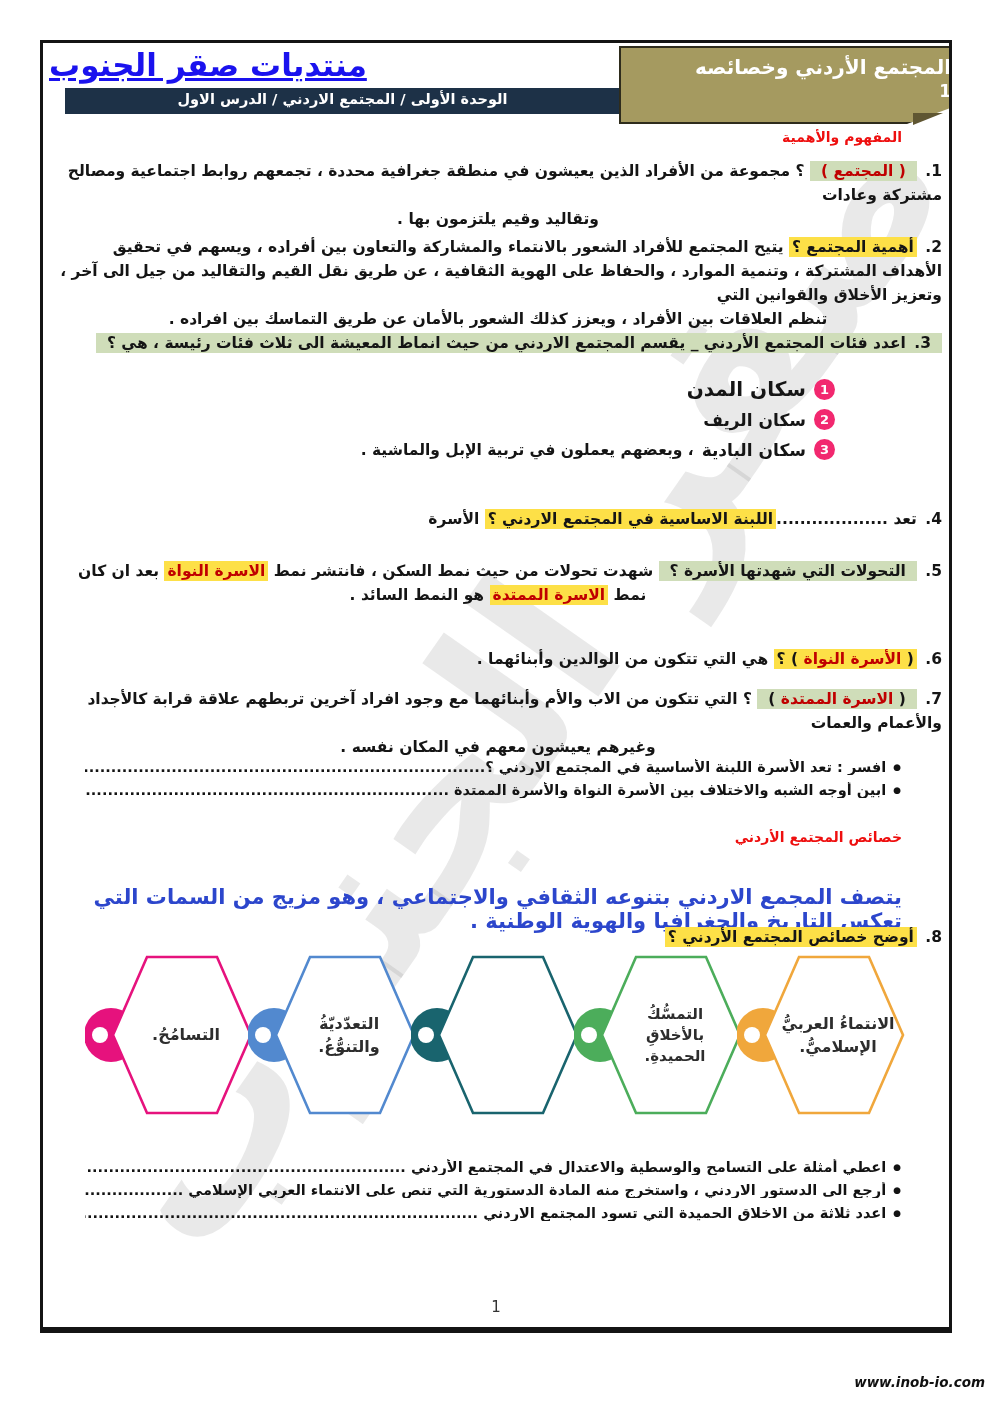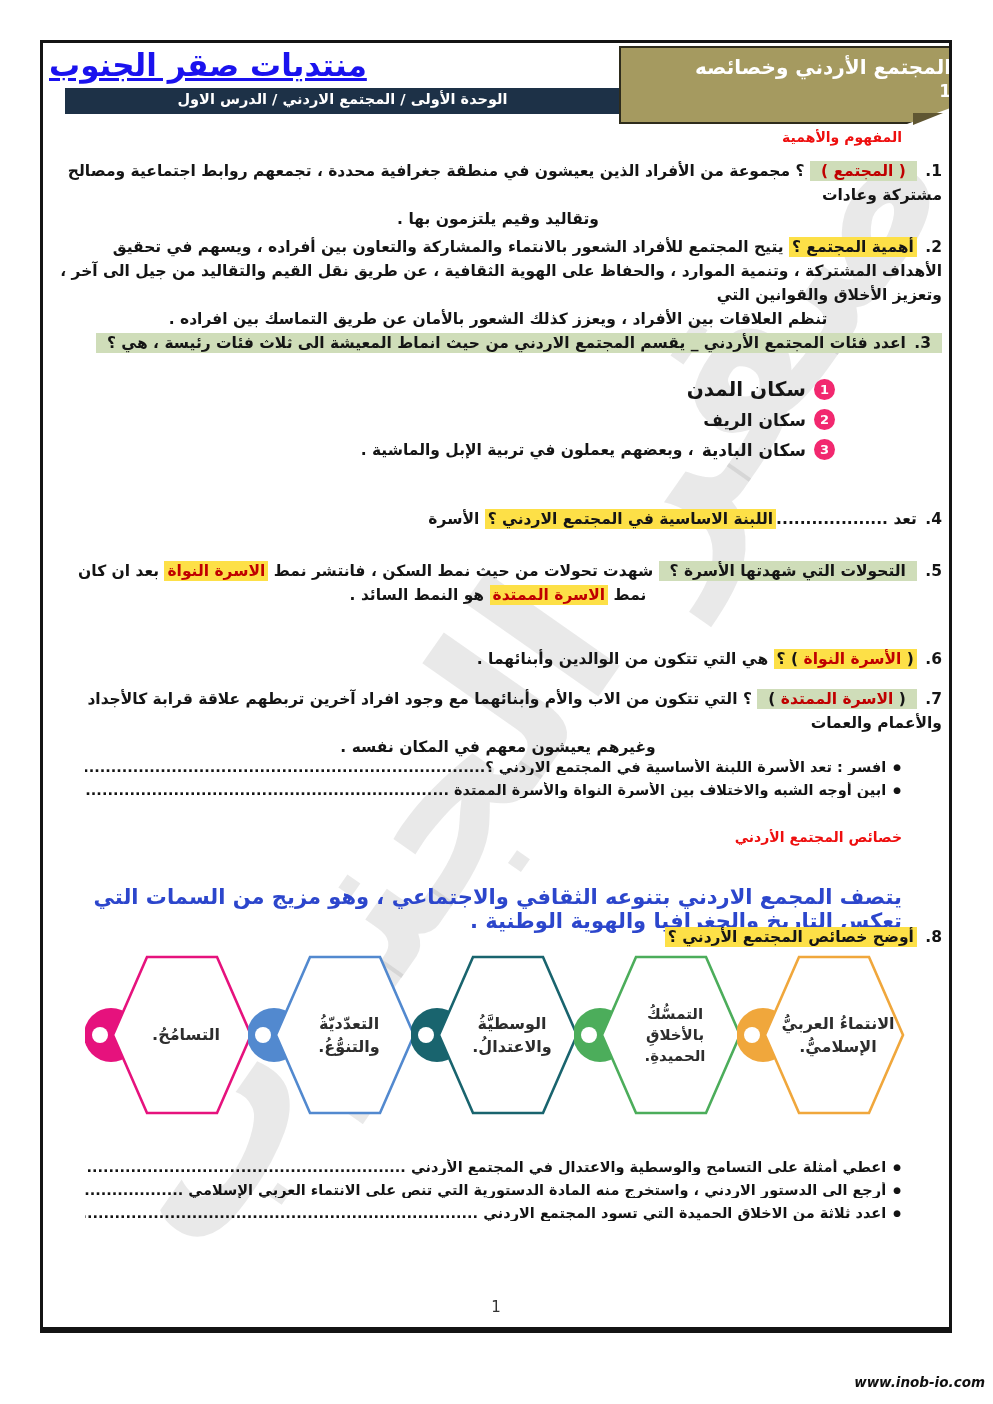--- a/index.html
+++ b/index.html
@@ -226,25 +226,20 @@
         <span></span>
       </div>
     </div>
 
     <div class="hex hex3">
       <svg viewBox="0 0 170 162" width="170" height="162">
         <circle cx="26" cy="81" r="27" fill="#19646e"></circle>
         <path d="M 62 3 L 132 3 L 166 81 L 132 159 L 62 159 L 28 81 Z" fill="#ffffff" stroke-width="2.6" stroke="#19646e"></path>
         <circle cx="15" cy="81" r="8" fill="#ffffff"></circle>
       </svg>
-      <div class="hex-label">
-        <span>الوسطيَّةُ</span>
-        <span>والاعتدالُ.</span>
-        <span></span>
-      </div>
     </div>
 
     <div class="hex hex4">
       <svg viewBox="0 0 170 162" width="170" height="162">
         <circle cx="26" cy="81" r="27" fill="#5289cf"></circle>
         <path d="M 62 3 L 132 3 L 166 81 L 132 159 L 62 159 L 28 81 Z" fill="#ffffff" stroke-width="2.6" stroke="#5289cf"></path>
         <circle cx="15" cy="81" r="8" fill="#ffffff"></circle>
       </svg>
       <div class="hex-label">
         <span>التعدّديّةُ</span>

